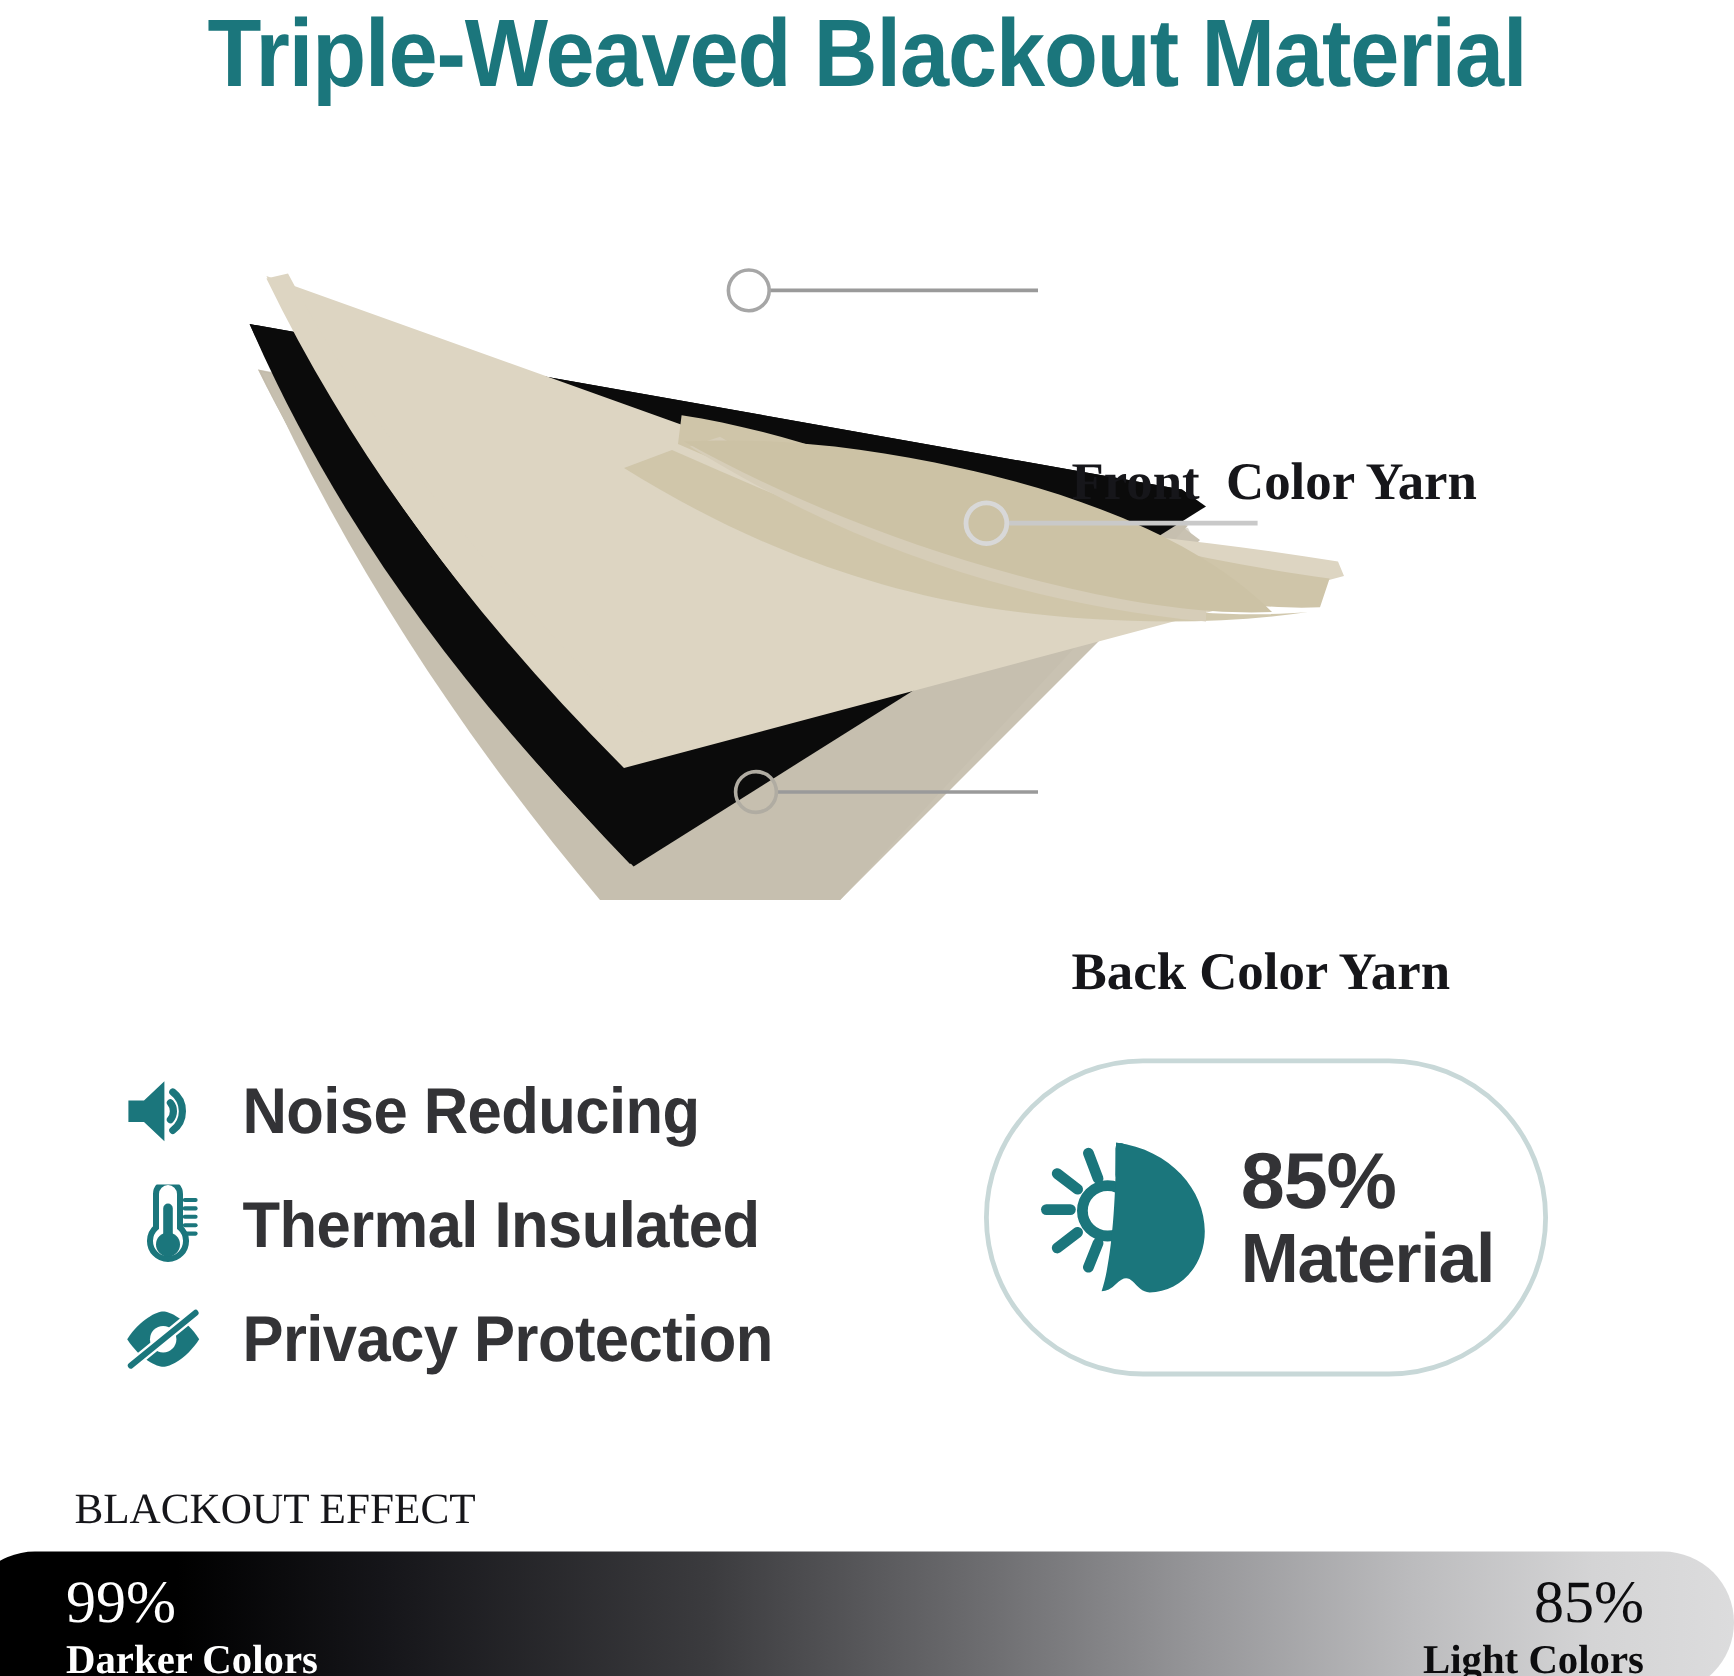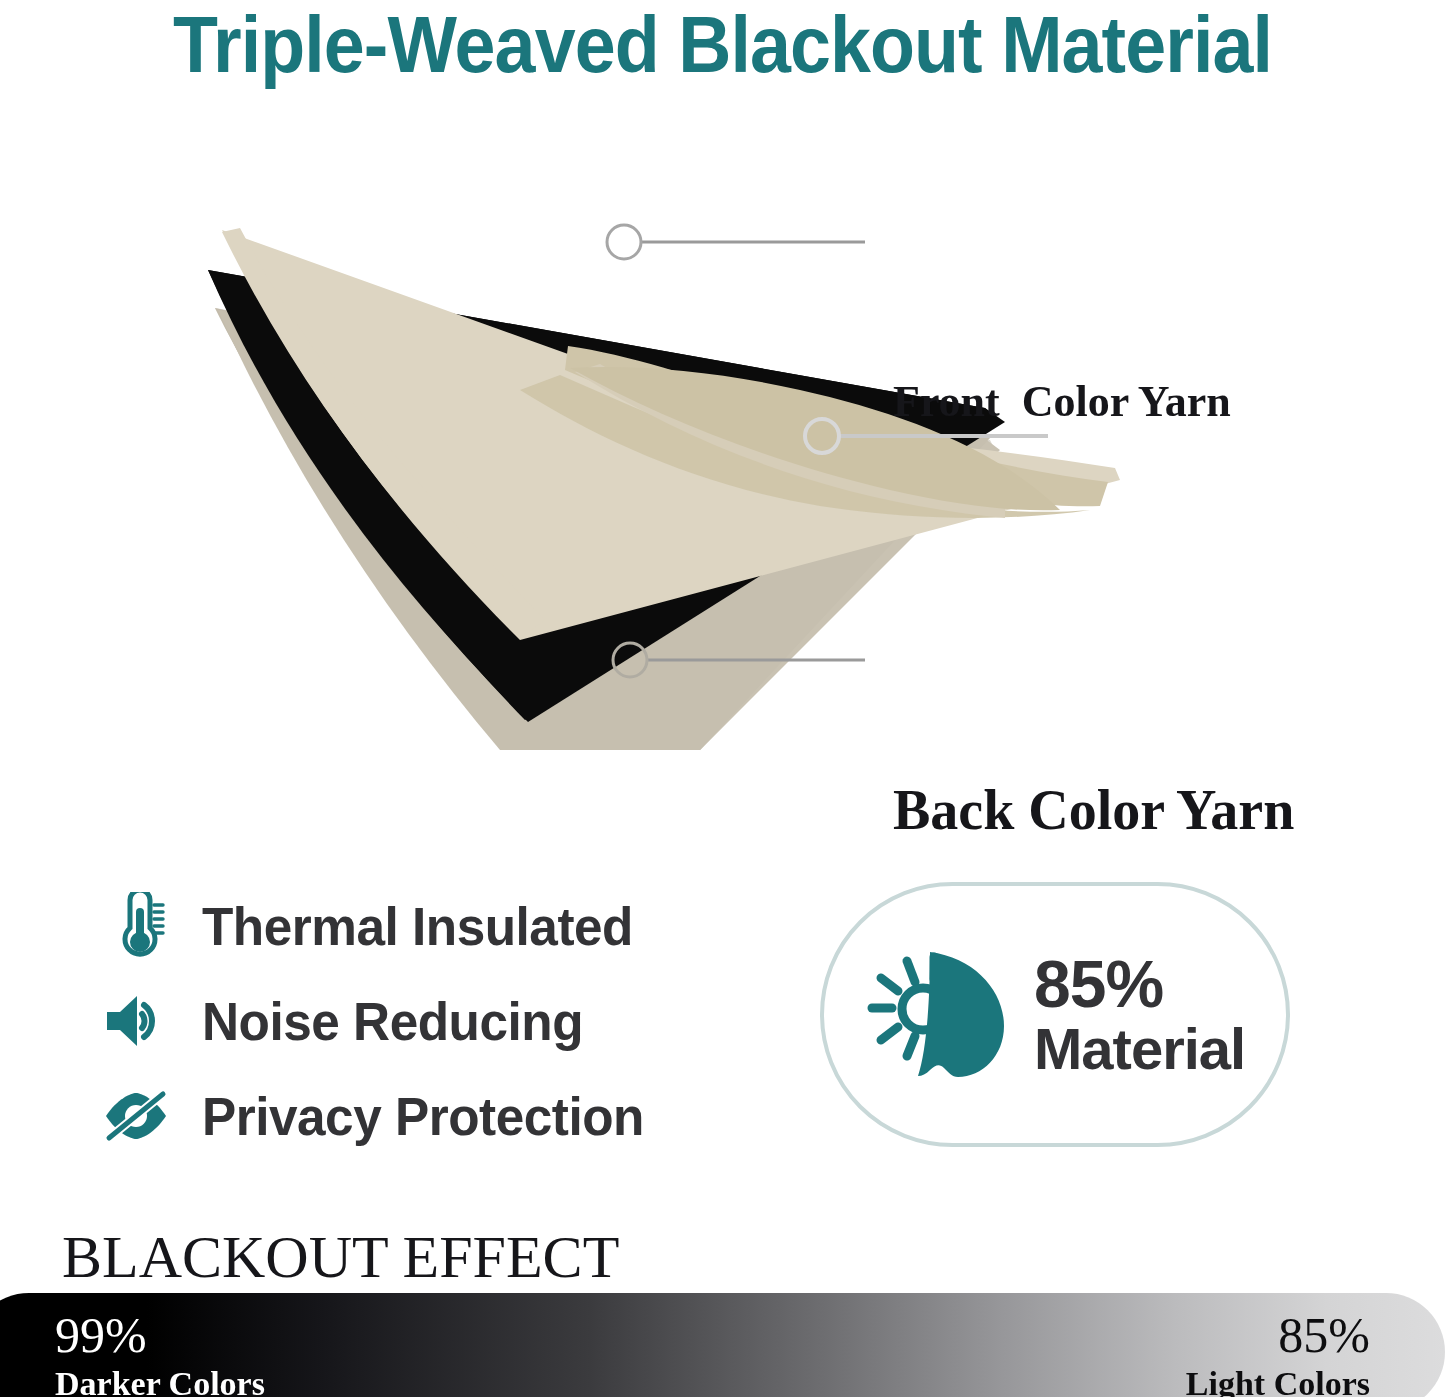--- a/index.html
+++ b/index.html
@@ -35,21 +35,21 @@
 
   .callout-text {
     position:absolute;
     font-family:"Liberation Serif", serif;
     font-weight:bold;
     color:#16161a;
     white-space:pre;
   }
   #lbl-front { left:893px; top:226px; font-size:44px; line-height:52px; }
   #lbl-black { left:1072px; top:388px; font-size:44px; line-height:54px; }
-  #lbl-back  { left:893px; top:634px; font-size:56px; line-height:52px; }
+  #lbl-back  { left:893px; top:634px; font-size:44px; line-height:52px; }
 
   
   #features {
     position:absolute; left:100px; top:878px;
     width:640px;
   }
   .feature-row {
     display:flex; align-items:center;
     height:95px;
   }
@@ -97,21 +97,21 @@
     line-height:1.02;
     white-space:nowrap;
   }
   #badge-pct { font-size:66px; display:block; letter-spacing:-1px; }
   #badge-word { font-size:58px; display:block; letter-spacing:-1px; }
 
   
   #effect-heading {
     position:absolute; left:62px; top:1232px;
     font-family:"Liberation Serif", serif;
-    font-size:60px;
+    font-size:36px;
     line-height:50px;
     color:#16161a;
     letter-spacing:0px;
     white-space:nowrap;
   }
   #gradient-bar {
     position:absolute;
     left:-30px; top:1293px;
     width:1475px; height:118px;
     border-radius:59px;
@@ -186,20 +186,31 @@
       <line x1="646" y1="510" x2="865" y2="510" stroke="#9a9a9a" stroke-width="3"></line>
       <circle cx="630" cy="510" r="17" fill="none" stroke="#b0aca2" stroke-width="3"></circle>
     </g>
   </svg>
 
   <div class="callout-text" id="lbl-front">Front  Color Yarn</div>
   <div class="callout-text" id="lbl-back">Back Color Yarn</div>
 </div>
 
 <div id="features">
+
+  <div class="feature-row">
+    <span class="feature-icon">
+      <svg width="66" height="60" viewBox="0 0 66 60">
+        <path d="M4 21 h13 L34 5 v50 L17 39 H4 Z" fill="#1B767C"></path>
+        <path d="M41 14 a20 20 0 0 1 0 32" fill="none" stroke="#1B767C" stroke-width="6" stroke-linecap="round"></path>
+        <path d="M39 23 a11 11 0 0 1 0 14" fill="none" stroke="#1B767C" stroke-width="6" stroke-linecap="round"></path>
+      </svg>
+    </span>
+    <span class="feature-label">Noise Reducing</span>
+  </div>
 
   <div class="feature-row">
     <span class="feature-icon">
       <svg width="60" height="68" viewBox="0 0 60 68">
         <path d="M24 8 a10 10 0 0 1 20 0 v28 a15 15 0 1 1 -20 0 Z" fill="none" stroke="#1B767C" stroke-width="5"></path>
         <rect x="30" y="16" width="8" height="30" rx="4" fill="#1B767C"></rect>
         <circle cx="34" cy="50" r="10" fill="#1B767C"></circle>
         <g stroke="#1B767C" stroke-width="3.4" stroke-linecap="round">
           <line x1="48" y1="13" x2="57" y2="13"></line>
           <line x1="48" y1="20" x2="57" y2="20"></line>
@@ -207,31 +218,20 @@
           <line x1="48" y1="34" x2="57" y2="34"></line>
           <line x1="48" y1="41" x2="57" y2="41"></line>
         </g>
       </svg>
     </span>
     <span class="feature-label">Thermal Insulated</span>
   </div>
 
   <div class="feature-row">
     <span class="feature-icon">
-      <svg width="66" height="60" viewBox="0 0 66 60">
-        <path d="M4 21 h13 L34 5 v50 L17 39 H4 Z" fill="#1B767C"></path>
-        <path d="M41 14 a20 20 0 0 1 0 32" fill="none" stroke="#1B767C" stroke-width="6" stroke-linecap="round"></path>
-        <path d="M39 23 a11 11 0 0 1 0 14" fill="none" stroke="#1B767C" stroke-width="6" stroke-linecap="round"></path>
-      </svg>
-    </span>
-    <span class="feature-label">Noise Reducing</span>
-  </div>
-
-  <div class="feature-row">
-    <span class="feature-icon">
       <svg width="70" height="54" viewBox="0 0 70 54">
         <path d="M5 27 C16 10 30 4 35 4 C40 4 54 10 65 27 C54 44 40 50 35 50 C30 50 16 44 5 27 Z" fill="#1B767C"></path>
         <circle cx="35" cy="27" r="11" fill="#ffffff"></circle>
         <line x1="8" y1="49" x2="62" y2="5" stroke="#ffffff" stroke-width="9" stroke-linecap="round"></line>
         <line x1="8" y1="49" x2="62" y2="5" stroke="#1B767C" stroke-width="5" stroke-linecap="round"></line>
       </svg>
     </span>
     <span class="feature-label">Privacy Protection</span>
   </div>
 </div>

